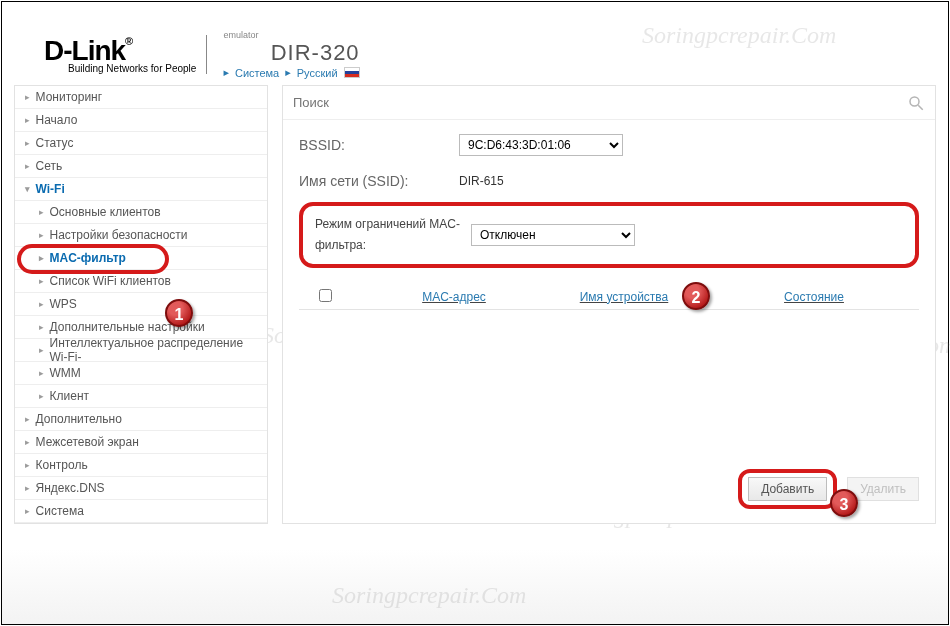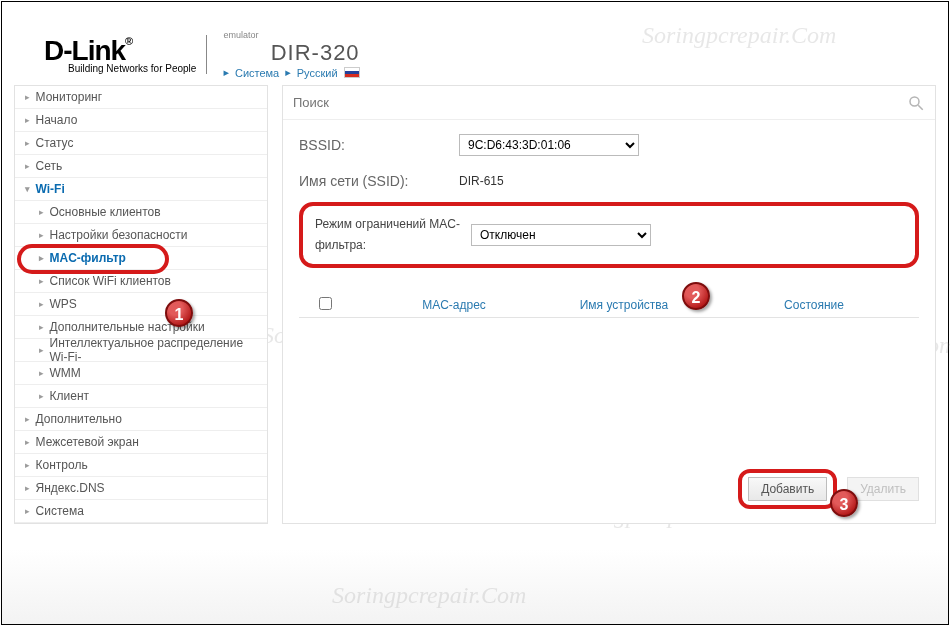--- a/index.html
+++ b/index.html
@@ -42,26 +42,26 @@
 .search-row { display: flex; align-items: center; height: 34px; border-bottom: 1px solid #eee; padding: 0 10px; color: #aaa; }
 .search-row input { flex: 1; border: none; outline: none; color: #aaa; font-size: 13px; }
 .search-icon { width: 18px; height: 18px; opacity: .55; }
 .search-icon svg { width: 100%; height: 100%; }
 
 .content { padding: 10px 16px 12px 16px; }
 .page-title { color: #2a7ab0; font: 300 20px Arial; margin-bottom: 14px; }
 .field-row { display: flex; align-items: center; min-height: 30px; margin-bottom: 6px; }
 .field-row .lbl { width: 160px; color: #666; font-size: 14px; }
 .field-row .val { font-size: 12px; color: #333; }
-select.inp { width: 180px; height: 22px; border: 1px solid #bbb; background: #fff; font-size: 12px; padding-left: 4px; }
+select.inp { width: 164px; height: 22px; border: 1px solid #bbb; background: #fff; font-size: 12px; padding-left: 4px; }
 
 .mode-box { border: 4px solid #d51a1a; border-radius: 14px; padding: 8px 12px; display: flex; align-items: center; position: relative; }
 .mode-box .lbl { width: 156px; line-height: 21px; }
 
-.tbl { margin-top: 24px; }
+.tbl { margin-top: 16px; text-decoration: underline; }
 .tbl-head { display: flex; align-items: center; border-bottom: 1px solid #e3e3e3; height: 26px; padding-left: 20px; }
 .tbl-head .chk { width: 50px; }
 .tbl-head .col { color: #2a7ab0; font-size: 12px; }
 .col-mac { width: 170px; text-align: center; }
 .col-name { width: 170px; text-align: center; }
 .col-state { flex: 1; text-align: center; }
 
 .btns { position: absolute; right: 16px; bottom: 14px; display: flex; gap: 10px; align-items: center; justify-content: center; }
 .btn { height: 24px; padding: 0 12px; background: linear-gradient(180deg,#f8f8f8,#e8e8e8); border: 1px solid #bdbdbd; color: #555; font-size: 12px; cursor: pointer; }
 .btn[disabled] { background: #f4f4f4; color: #bfbfbf; border-color: #e0e0e0; cursor: default; }

